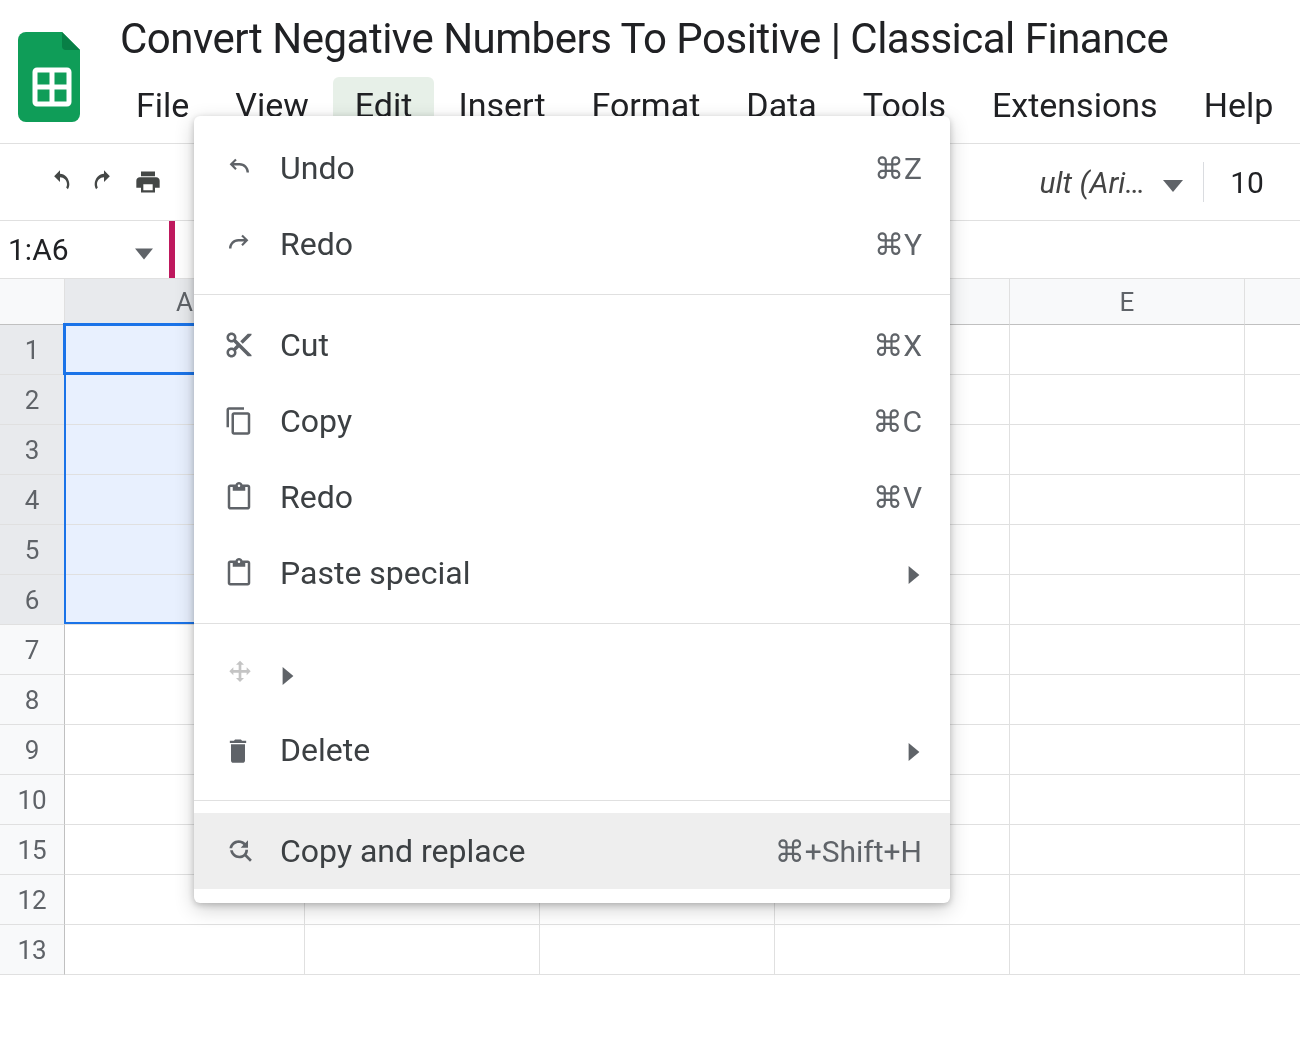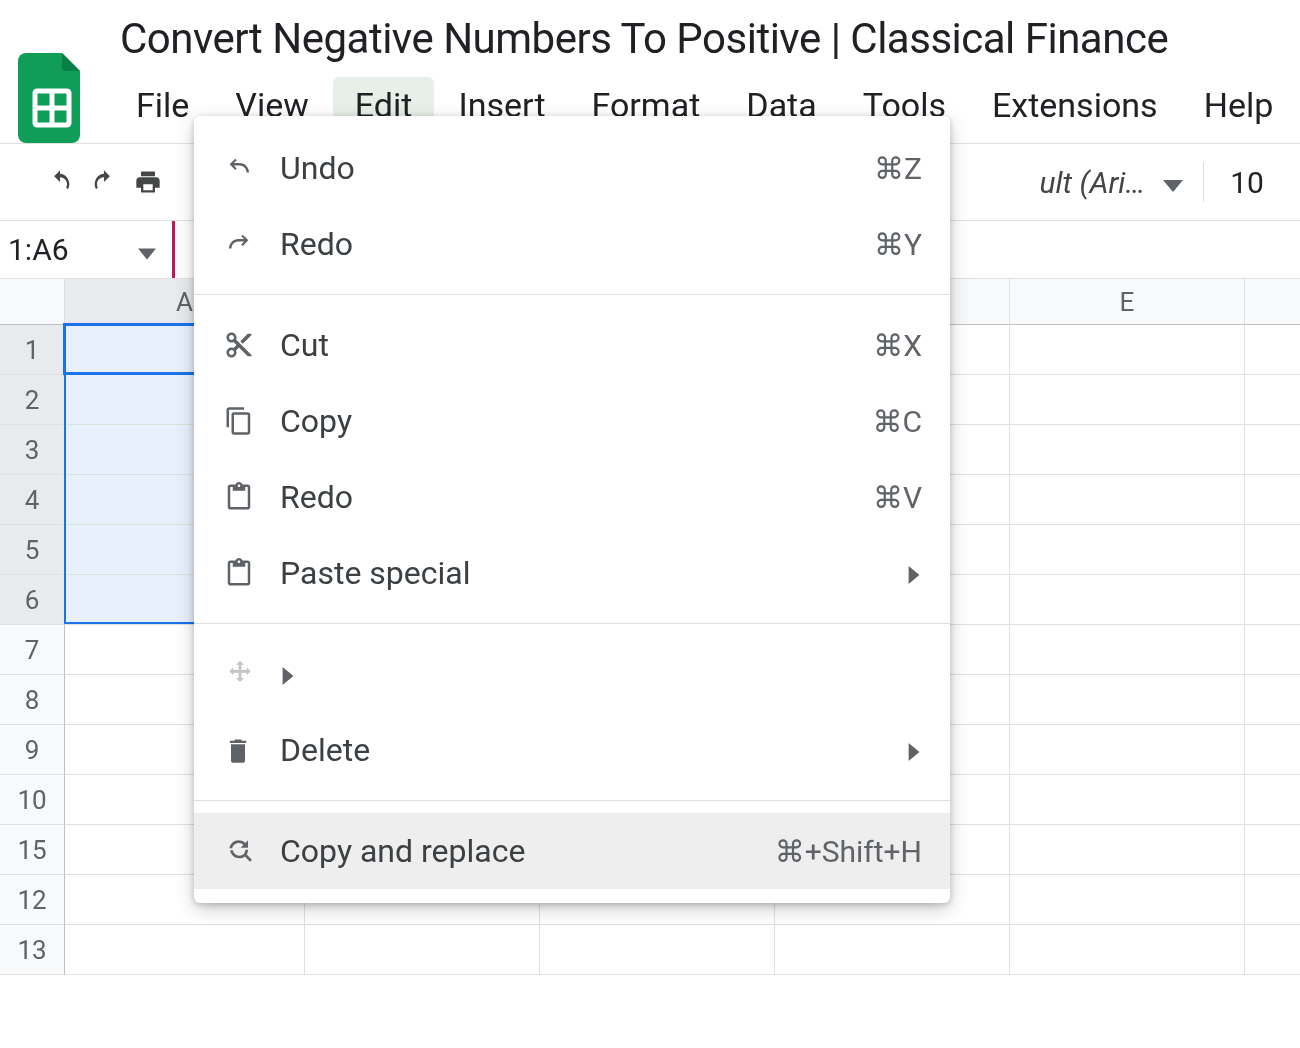--- a/index.html
+++ b/index.html
@@ -7,21 +7,21 @@
     font-family: "Google Sans", Roboto, Arial, sans-serif;
     background: #fff;
     width: 1300px;
     height: 1048px;
     overflow: hidden;
     position: relative;
     color: #202124;
   }
   .header {
     display: flex;
-    align-items: flex-end;
+    align-items: center;
     padding: 10px 4px 0 18px;
   }
   .logo {
     width: 68px;
     height: 90px;
     flex-shrink: 0;
     position: relative;
     margin-right: 28px;
   }
   .logo svg { display: block; }
@@ -90,21 +90,21 @@
     border-bottom: 1px solid #e0e0e0;
   }
   .namebox {
     width: 175px;
     height: 100%;
     display: flex;
     align-items: center;
     justify-content: space-between;
     padding: 0 16px 0 8px;
     font-size: 30px;
-    border-right: 3px solid #be185d;
+    border-right: 6px solid #be185d;
     color: #202124;
   }
   .grid {
     position: relative;
     display: flex;
   }
   .row-headers {
     width: 65px;
     flex-shrink: 0;
   }

